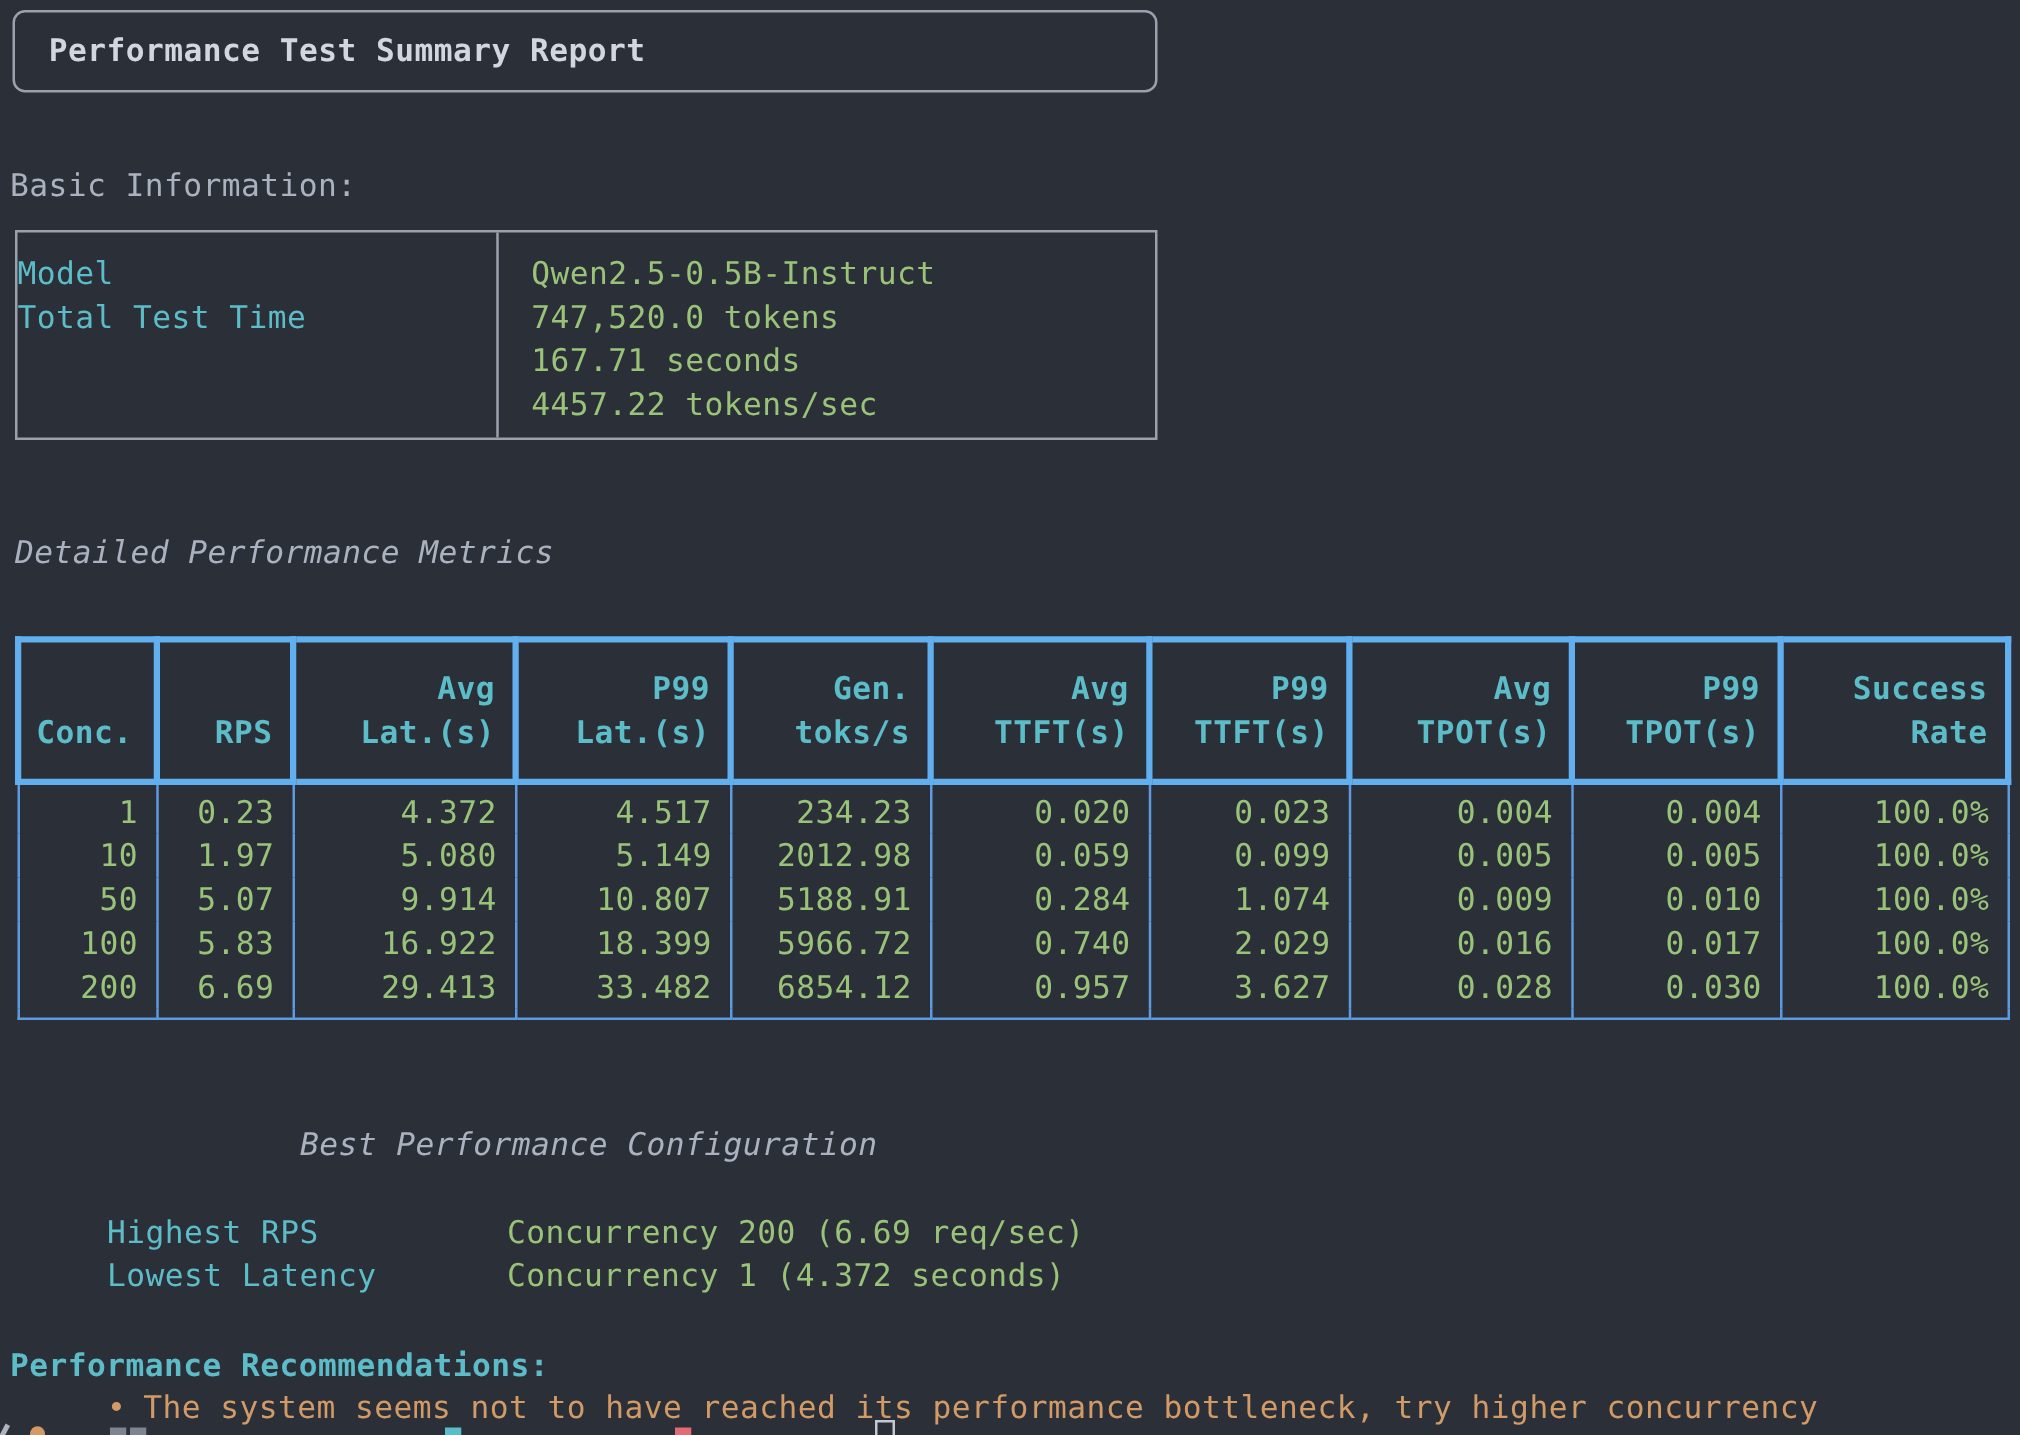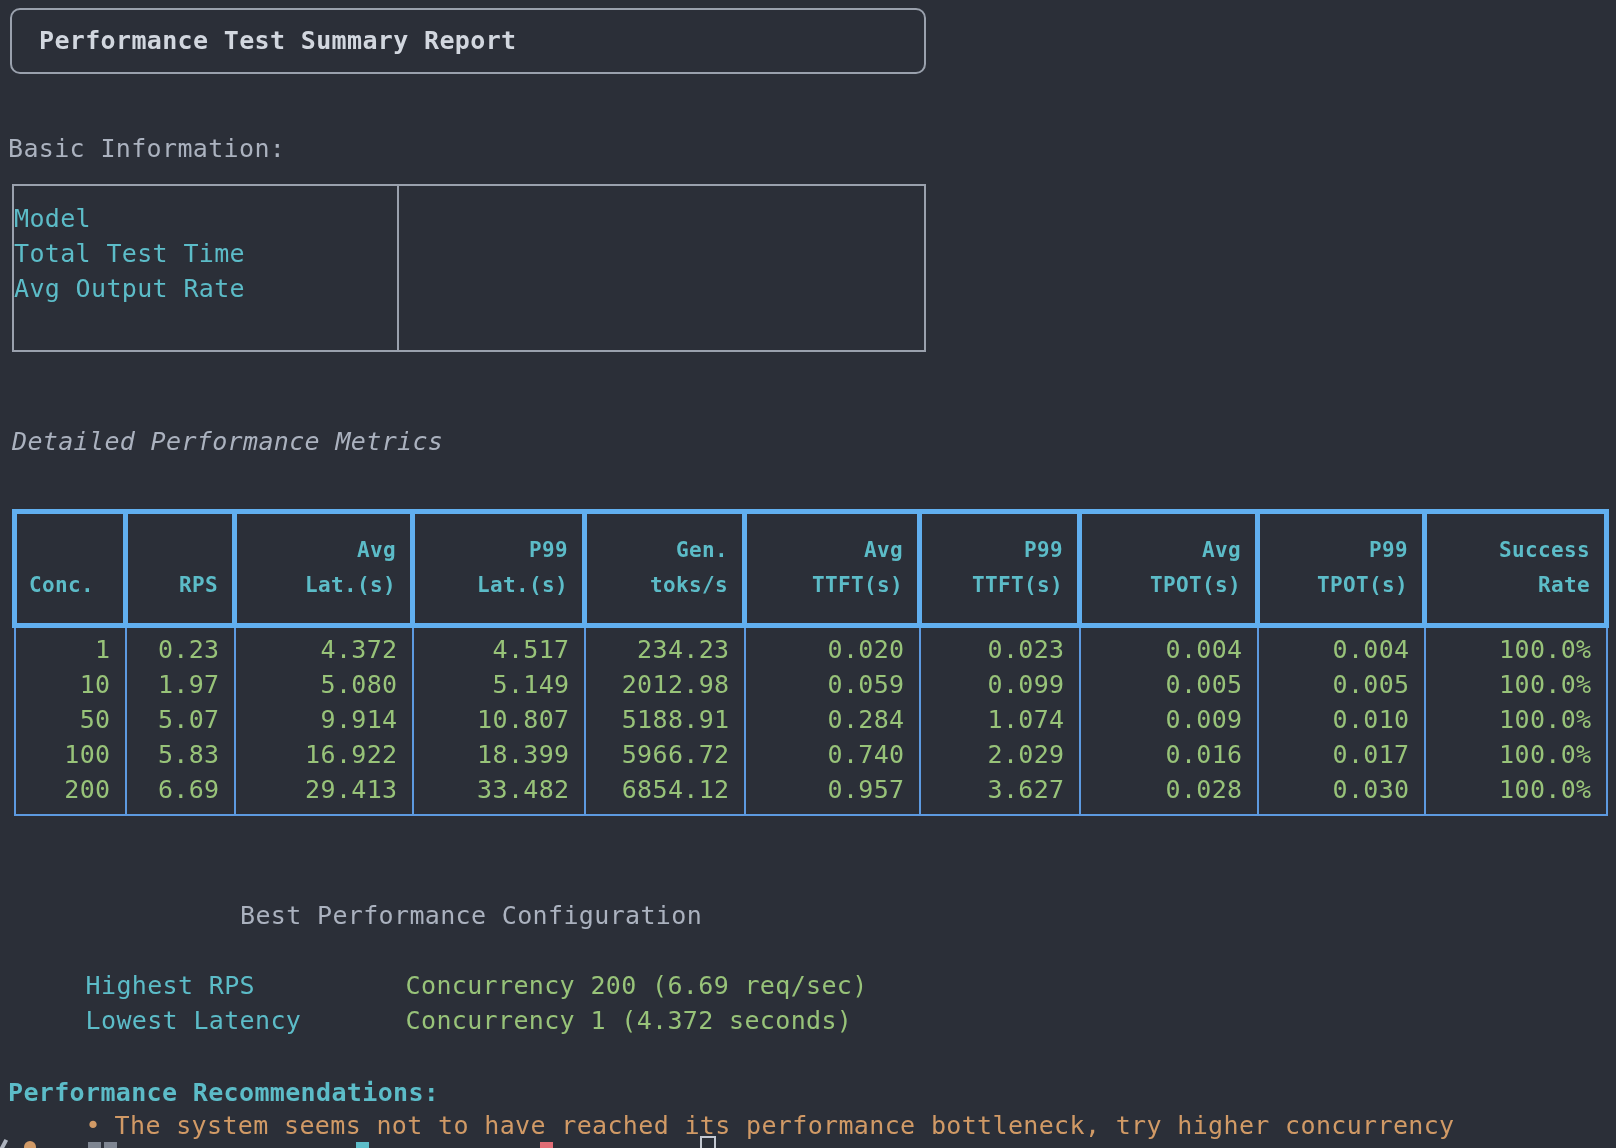--- a/index.html
+++ b/index.html
@@ -57,36 +57,36 @@
     position:absolute;left:12px;top:509px;width:1592px;
     border-collapse:collapse;table-layout:fixed;
   }
   table.metrics th{
     border:5px solid var(--blue);
     vertical-align:bottom;
     height:114px;
     padding:0 14px 20px 0;
     text-align:right;
     font-weight:bold;color:var(--cyan);
-    font-size:21px;letter-spacing:0.35px;
+    font-size:25px;letter-spacing:0.35px;
   }
   table.metrics th.first{text-align:left;padding-left:12px;padding-right:0;}
   .hl{display:block;height:35px;line-height:35px;}
   table.metrics td{
     border-left:2px solid var(--blue-thin);
     border-right:2px solid var(--blue-thin);
     height:35px;line-height:35px;
     padding-right:14px;
     text-align:right;
     color:var(--green);
   }
   table.metrics tr.first-data td{padding-top:4px;height:39px;}
   table.metrics tr.spacer td{height:8px;line-height:8px;border-bottom:2px solid var(--blue-thin);}
   
-  .best-title{position:absolute;left:240px;top:898px;line-height:35px;color:var(--fg);}
+  .best-title{position:absolute;left:240px;top:898px;line-height:35px;font-style:italic;color:var(--fg);}
   .best-row{position:absolute;left:24px;line-height:35px;white-space:pre;}
   .best-row .b-label{display:inline-block;width:308px;color:var(--cyan);}
   .best-row .b-value{color:var(--green);margin-left:12px;}
   
   .rec-heading{position:absolute;left:8px;top:1075px;line-height:35px;font-weight:bold;color:var(--cyan);}
   .rec-item{position:absolute;left:24px;top:1073px;line-height:35px;color:var(--orange);white-space:pre;}
   .rec-item .bullet{display:inline-block;width:29px;}
   
   .clipped-line{position:absolute;left:0;top:1139px;height:30px;width:1616px;}
   .frag{position:absolute;}
@@ -106,21 +106,26 @@
   <div class="title-panel">
     <span class="title-text">Performance Test Summary Report</span>
   </div>
 
   <div class="basic-heading">Basic Information:</div>
 
   <div class="basic-table">
     <div class="basic-col labels">
       <span class="basic-row">Model</span>
       <span class="basic-row">Total Test Time</span>
-      <span class="basic-row">Avg Output Rate</span>
+    </div>
+    <div class="basic-col values">
+      <span class="basic-row">Qwen2.5-0.5B-Instruct</span>
+      <span class="basic-row">747,520.0 tokens</span>
+      <span class="basic-row">167.71 seconds</span>
+      <span class="basic-row">4457.22 tokens/sec</span>
     </div>
   </div>
 
   <div class="metrics-title">Detailed Performance Metrics</div>
 
   <table class="metrics">
     <colgroup>
       <col style="width:111px">
         <col style="width:109px">
         <col style="width:178px">

